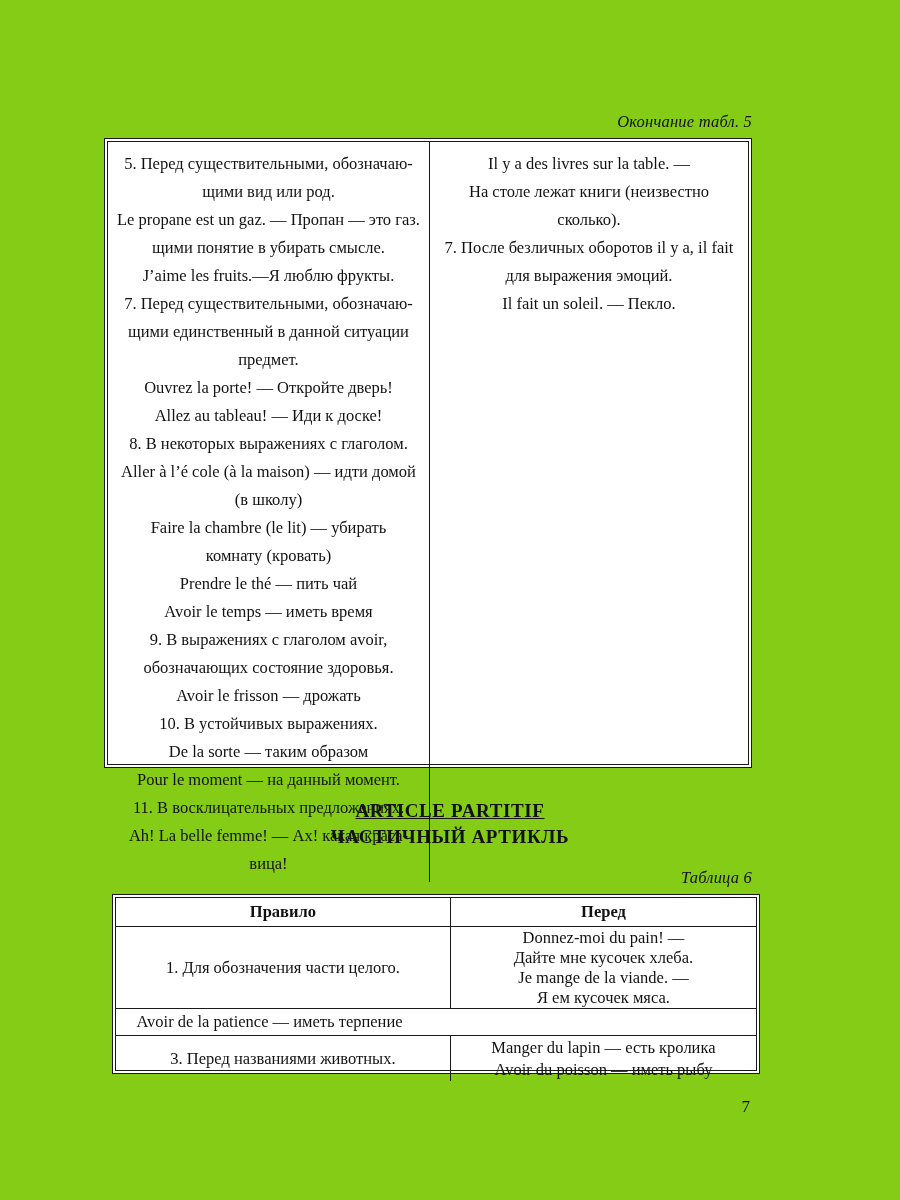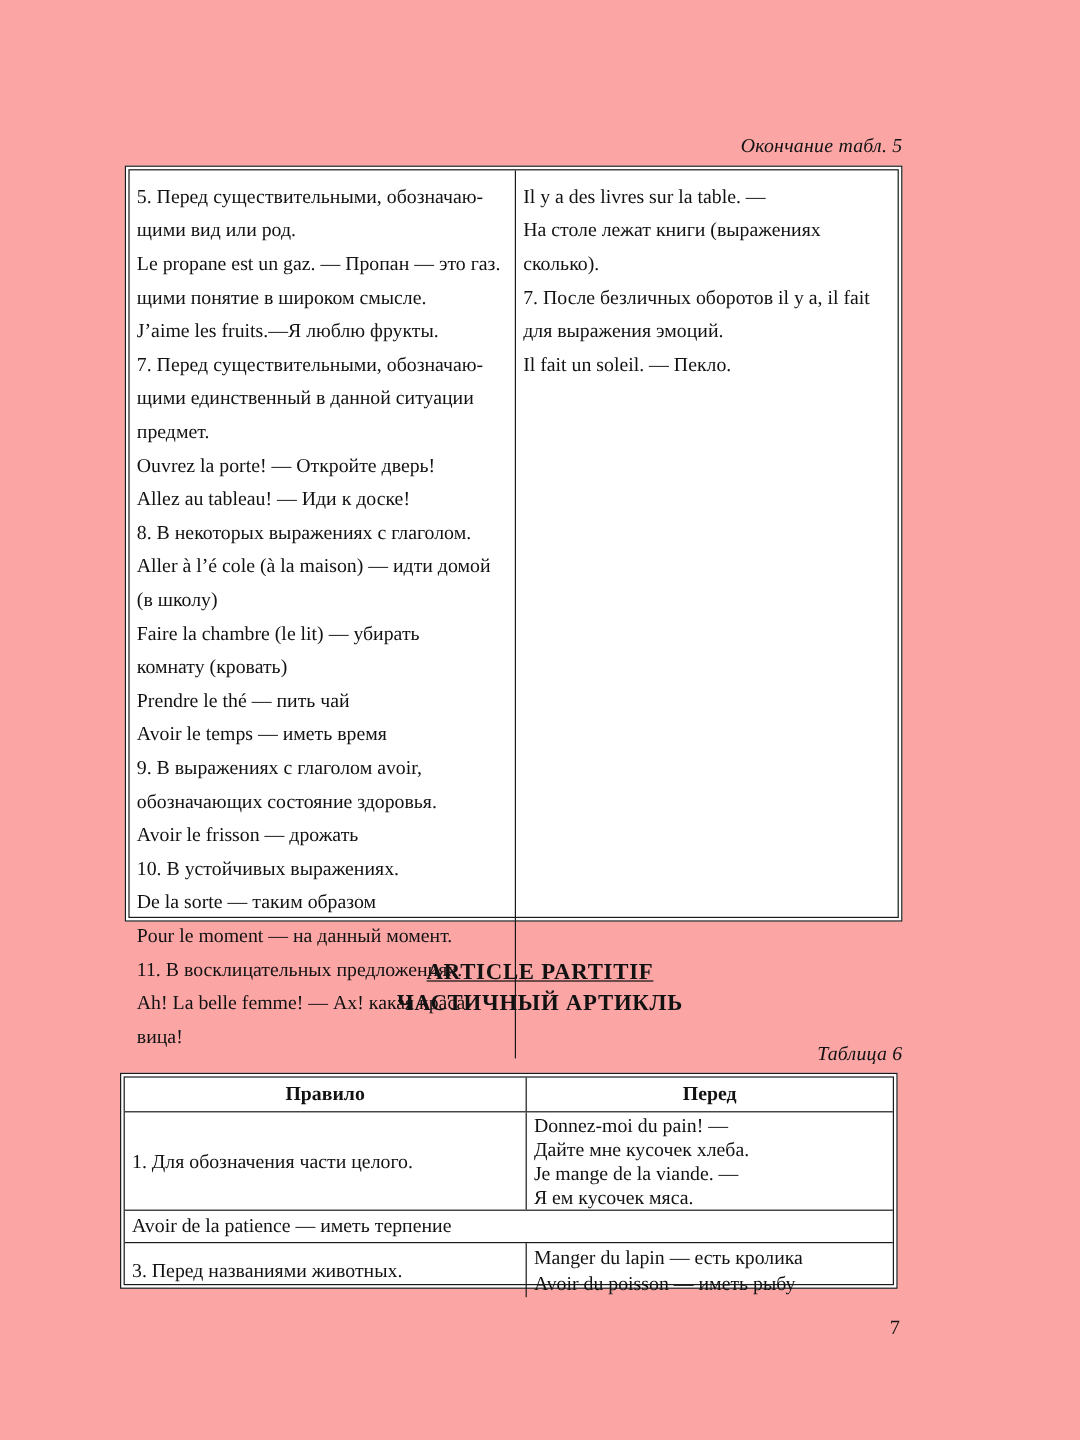--- a/index.html
+++ b/index.html
@@ -12,21 +12,21 @@
     height: 1200px;
     position: relative;
     font-family: "Liberation Serif", "DejaVu Serif", serif;
     color: #121212;
     overflow: hidden;
   }
 
   .page {
     position: absolute;
     inset: 0;
-    background: #fca5a5;
+    background: #84cc16;
   }
 
   
   .tbl-caption {
     position: absolute;
     right: 148px;
     font-style: italic;
     font-size: 16.5px;
     letter-spacing: .2px;
     white-space: nowrap;
@@ -74,41 +74,41 @@
     height: 630px;
   }
   #table-5 .tcell.col-rule  { width: 324px; }
   #table-5 .tcell.col-ex    { width: 320px; }
   #table-5 .trow { height: 100%; align-items: flex-start; }
   #table-5 .tcell { justify-content: flex-start; padding-top: 8px; }
 
   .ln {
     font-size: 16.5px;
     line-height: 28px;
-    text-align: left;
+    text-align: center;
     white-space: pre-wrap;
   }
   .ln b { font-weight: normal; }
 
   
   .heading {
     position: absolute;
     left: 0;
     width: 900px;
     text-align: center;
     font-weight: bold;
     font-size: 19px;
     letter-spacing: .6px;
   }
   #heading-fr { top: 800px; text-decoration: underline; }
   #heading-ru { top: 826px; }
 
   
   #table-6 {
-    left: 100px;
+    left: 112px;
     top: 894px;
     width: 648px;
     height: 180px;
   }
   #table-6 .tcell.col-rule { width: 337px; }
   #table-6 .tcell.col-ex   { width: 307px; }
   #table-6 .hdr {
     font-weight: bold;
     font-size: 16.5px;
     text-align: center;
@@ -137,21 +137,21 @@
   <div class="tbl-caption" id="caption-5">Окончание табл. 5</div>
 
   <div class="tbl" id="table-5">
     <div class="tbl-inner">
       <div class="trow">
 
         <div class="tcell col-rule">
           <div class="ln">5. Перед существительными, обозначаю-</div>
           <div class="ln">щими вид или род.</div>
           <div class="ln">Le propane est un gaz. — Пропан — это газ.</div>
-          <div class="ln">щими понятие в широком смысле.</div>
+          <div class="ln">щими понятие в убирать смысле.</div>
           <div class="ln">J’aime les fruits.—Я люблю фрукты.</div>
           <div class="ln">7. Перед существительными, обозначаю-</div>
           <div class="ln">щими единственный в данной ситуации</div>
           <div class="ln">предмет.</div>
           <div class="ln">Ouvrez la porte! — Откройте дверь!</div>
           <div class="ln">Allez au tableau! — Иди к доске!</div>
           <div class="ln">8. В некоторых выражениях с глаголом.</div>
           <div class="ln">Aller à l’é cole (à la maison) — идти домой</div>
           <div class="ln">(в школу)</div>
           <div class="ln">Faire la chambre (le lit) — убирать</div>
@@ -164,21 +164,21 @@
           <div class="ln">10. В устойчивых выражениях.</div>
           <div class="ln">De la sorte — таким образом</div>
           <div class="ln">Pour le moment — на данный момент.</div>
           <div class="ln">11. В восклицательных предложениях.</div>
           <div class="ln">Ah! La belle femme! — Ах! какая краса-</div>
           <div class="ln">вица!</div>
         </div>
 
         <div class="tcell col-ex">
           <div class="ln">Il y a des livres sur la table. —</div>
-          <div class="ln">На столе лежат книги (выражениях</div>
+          <div class="ln">На столе лежат книги (неизвестно</div>
           <div class="ln">сколько).</div>
           <div class="ln"><span>7. После безличных оборотов </span><b>il y a, il fait</b></div>
           <div class="ln">для выражения эмоций.</div>
           <div class="ln">Il fait un soleil. — Пекло.</div>
         </div>
 
       </div>
     </div>
   </div>
 

